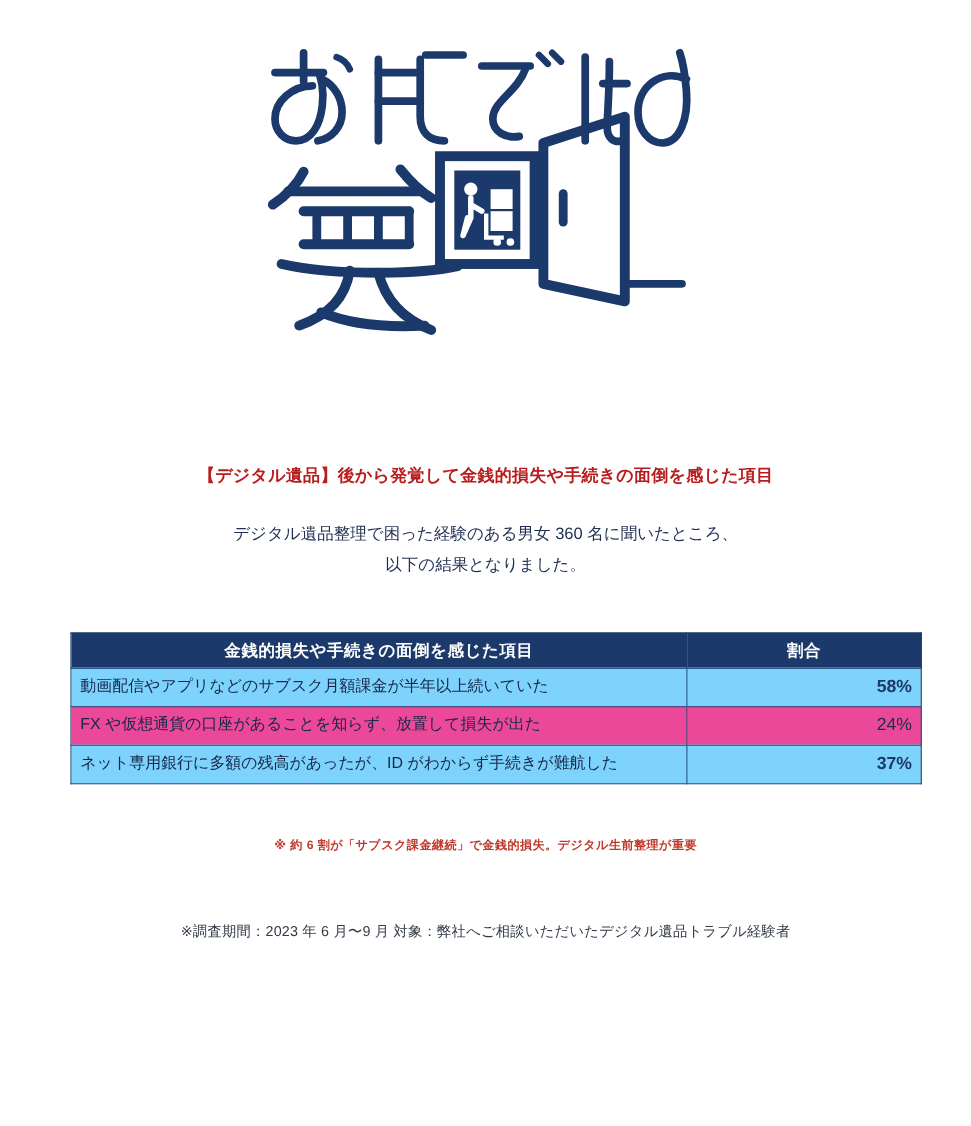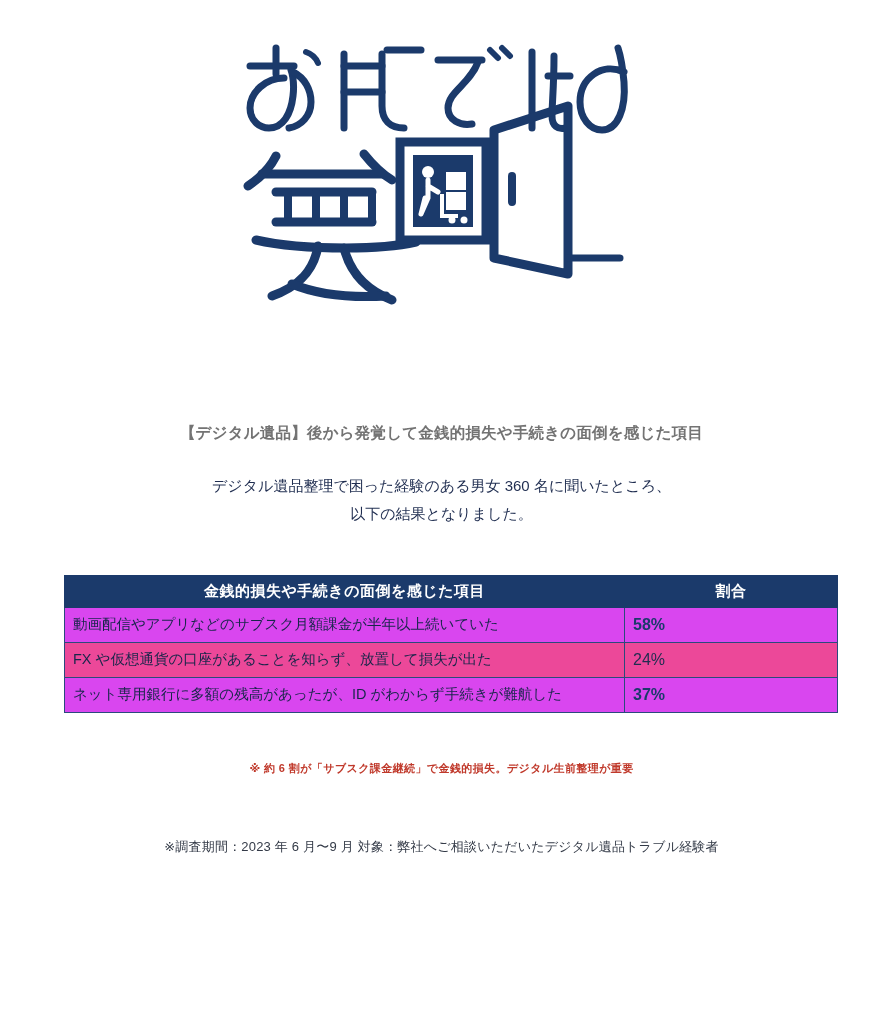--- a/index.html
+++ b/index.html
@@ -40,21 +40,21 @@
     font-weight: bold;
     color: #1b3a6b;
     letter-spacing: 0.5px;
     margin: 0;
     line-height: 1.3;
   }
   .survey-subtitle {
     margin: 34px 0 0 0;
     font-size: 15.5px;
     font-weight: bold;
-    color: #737373;
+    color: #b91c1c;
     letter-spacing: 0.2px;
     line-height: 1.4;
   }
   .survey-lead {
     margin: 28px 0 0 0;
     font-size: 15px;
     color: #1f2d50;
     line-height: 1.9;
     font-weight: normal;
   }
@@ -88,28 +88,28 @@
     padding: 5px 8px;
     line-height: 1.5;
     vertical-align: middle;
   }
   table.result td.item {
     text-align: left;
     font-size: 14.5px;
     color: #17264a;
   }
   table.result td.rate {
-    text-align: left;
+    text-align: right;
     font-weight: bold;
     font-size: 16px;
     color: #1b3a6b;
     margin-top: 28px;
   }
   table.result tr.shade td {
-    background: #d946ef;
+    background: #7dd3fc;
   }
   table.result tr.plain td {
     background: #ec4899;
   }
   table.result tr.plain td.rate {
     font-weight: normal;
     color: #1f2d50;
   }
 
   

